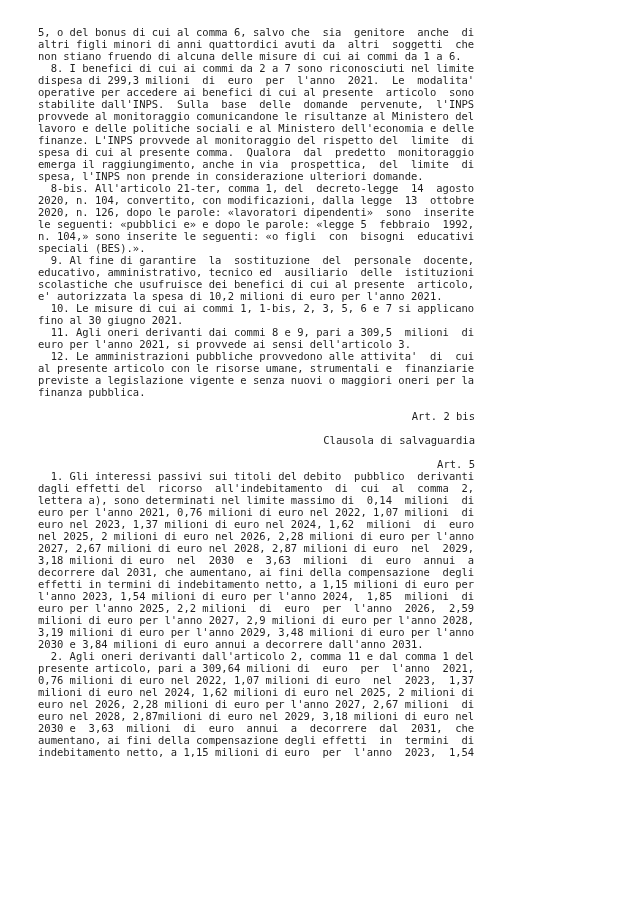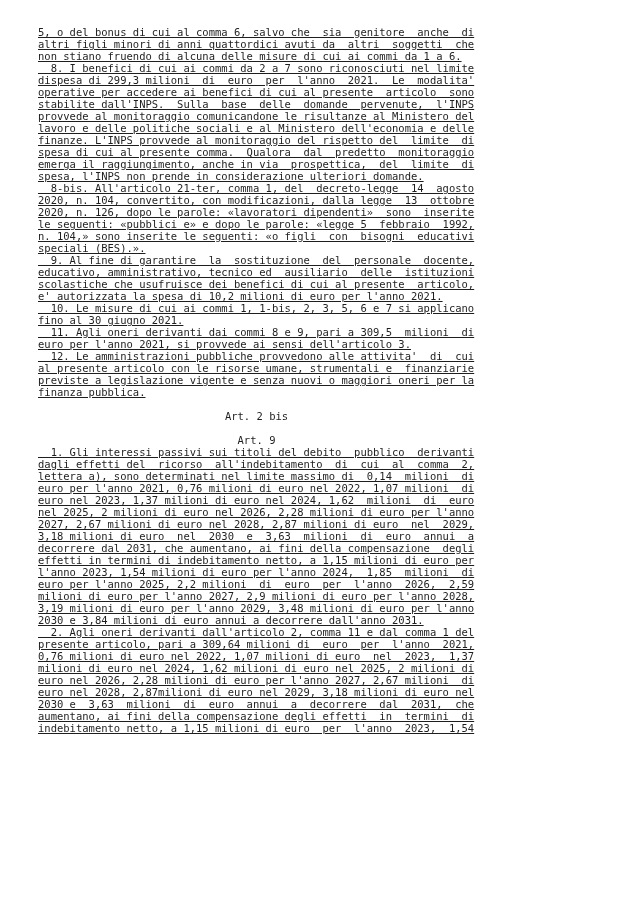--- a/index.html
+++ b/index.html
@@ -20,26 +20,25 @@
     line-height: 12px;
     color: #1e1e1e;
   }
   pre.block {
     margin: 0;
     font-family: inherit;
     font-size: inherit;
     line-height: inherit;
     color: inherit;
     white-space: pre;
-    text-decoration: underline;
   }
   .heading {
     margin: 0;
     width: 437px;
-    text-align: center;
+    text-align: right;
     white-space: pre;
   }
   .gap-above {
     margin-top: 12px;
   }
 </style>
 </head>
 <body>
 
 <div class="doc">
@@ -71,23 +70,24 @@
 fino al 30 giugno 2021.
   11. Agli oneri derivanti dai commi 8 e 9, pari a 309,5  milioni  di
 euro per l'anno 2021, si provvede ai sensi dell'articolo 3.
   12. Le amministrazioni pubbliche provvedono alle attivita'  di  cui
 al presente articolo con le risorse umane, strumentali e  finanziarie
 previste a legislazione vigente e senza nuovi o maggiori oneri per la
 finanza pubblica.</pre>
 
   <div class="heading gap-above">Art. 2 bis</div>
 
+  <div class="heading gap-above">Clausola di salvaguardia</div>
 
 
-  <div class="heading gap-above">Art. 9</div>
+  <div class="heading gap-above">Art. 5</div>
 
 
   <pre class="block gap-above">  1. Gli interessi passivi sui titoli del debito  pubblico  derivanti
 dagli effetti del  ricorso  all'indebitamento  di  cui  al  comma  2,
 lettera a), sono determinati nel limite massimo di  0,14  milioni  di
 euro per l'anno 2021, 0,76 milioni di euro nel 2022, 1,07 milioni  di
 euro nel 2023, 1,37 milioni di euro nel 2024, 1,62  milioni  di  euro
 nel 2025, 2 milioni di euro nel 2026, 2,28 milioni di euro per l'anno
 2027, 2,67 milioni di euro nel 2028, 2,87 milioni di euro  nel  2029,
 3,18 milioni di euro  nel  2030  e  3,63  milioni  di  euro  annui  a

